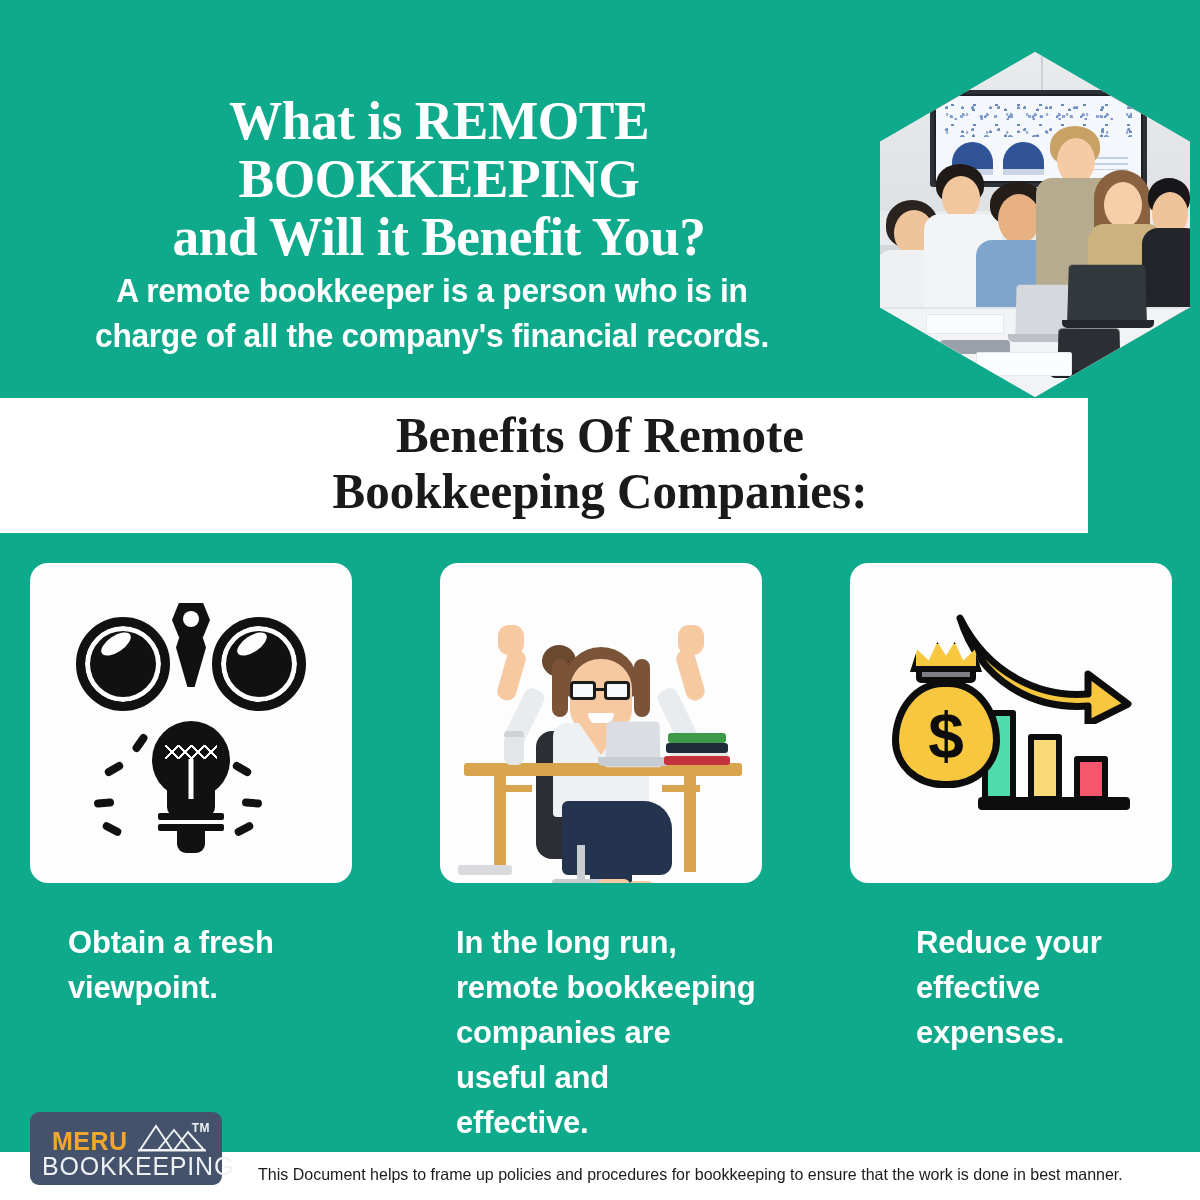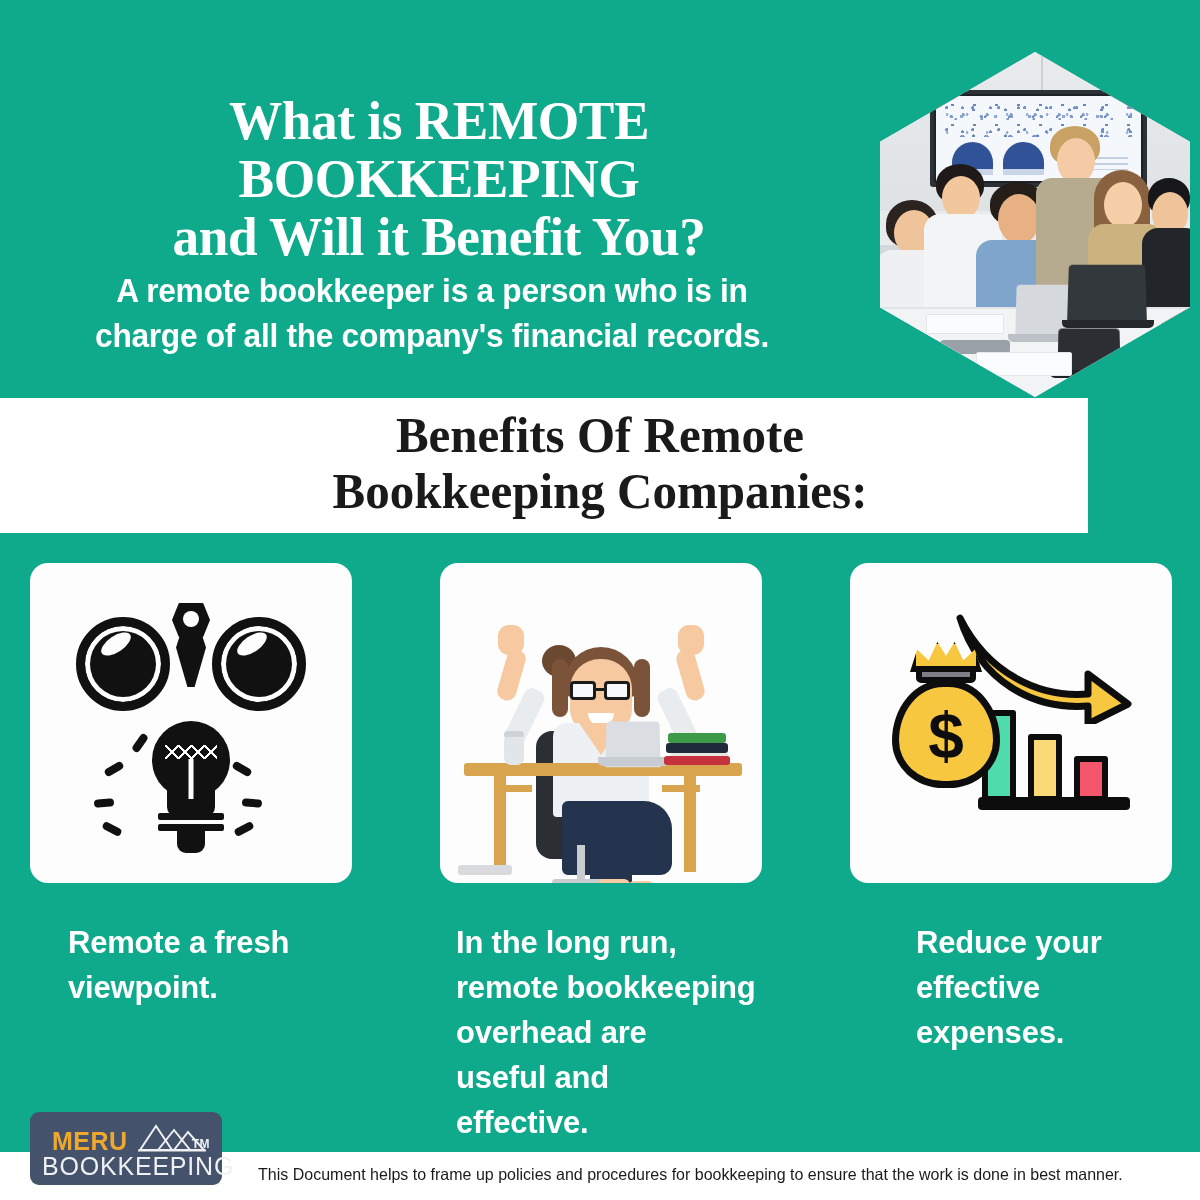--- a/index.html
+++ b/index.html
@@ -228,21 +228,21 @@
   }
   #logo-meru {
     position:absolute; left:22px; top:15px;
     color:#f0a72e; font-weight:700; font-size:25px; letter-spacing:0.5px;
   }
   #logo-acct {
     position:absolute; left:12px; top:40px;
     color:#eef0f3; font-weight:400; font-size:25px; letter-spacing:0.8px;
   }
   #logo-tm {
-    position:absolute; right:12px; top:25px;
+    position:absolute; right:12px; top:9px;
     color:#eef0f3; font-size:12px; font-weight:700; letter-spacing:0.5px;
   }
   #logo-mtn { position:absolute; left:106px; top:10px; }
 </style>
 </head>
 <body>
 
 <div id="hero">
 
   <div id="hero-title">
@@ -443,25 +443,25 @@
 
       <div class="bag">
         <span class="dollar">$</span>
       </div>
       <div class="bag-neck"></div>
       <div class="bag-tie"></div>
     </div>
   </div>
 </div>
 
-<div class="cap p1">Remote a  fresh
+<div class="cap p1">Obtain a  fresh
 viewpoint.</div>
 <div class="cap p2">In the long run,
 remote bookkeeping
-overhead are
+companies are
 useful and
 effective.</div>
 <div class="cap p3">Reduce your
 effective
 expenses.</div>
 
 <div id="footer-strip"></div>
 
 <div id="footer-caption">This Document helps to frame up policies and procedures for bookkeeping to ensure that the work is done in best manner.</div>
 

